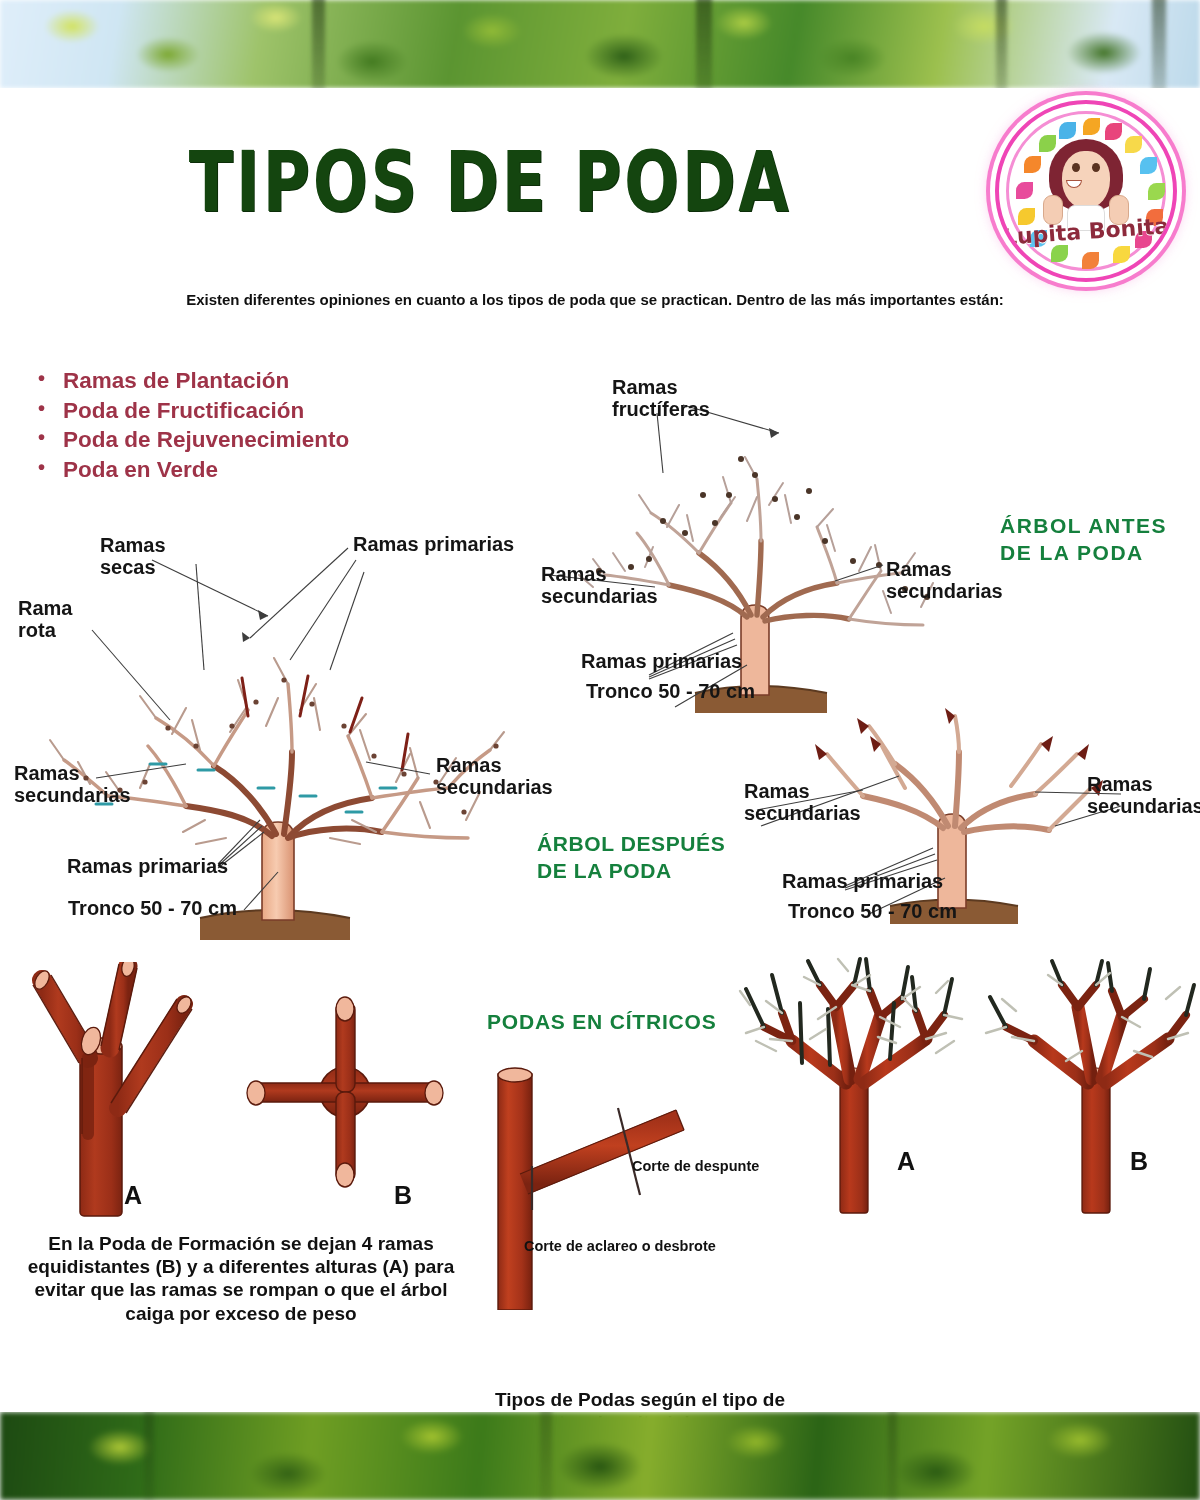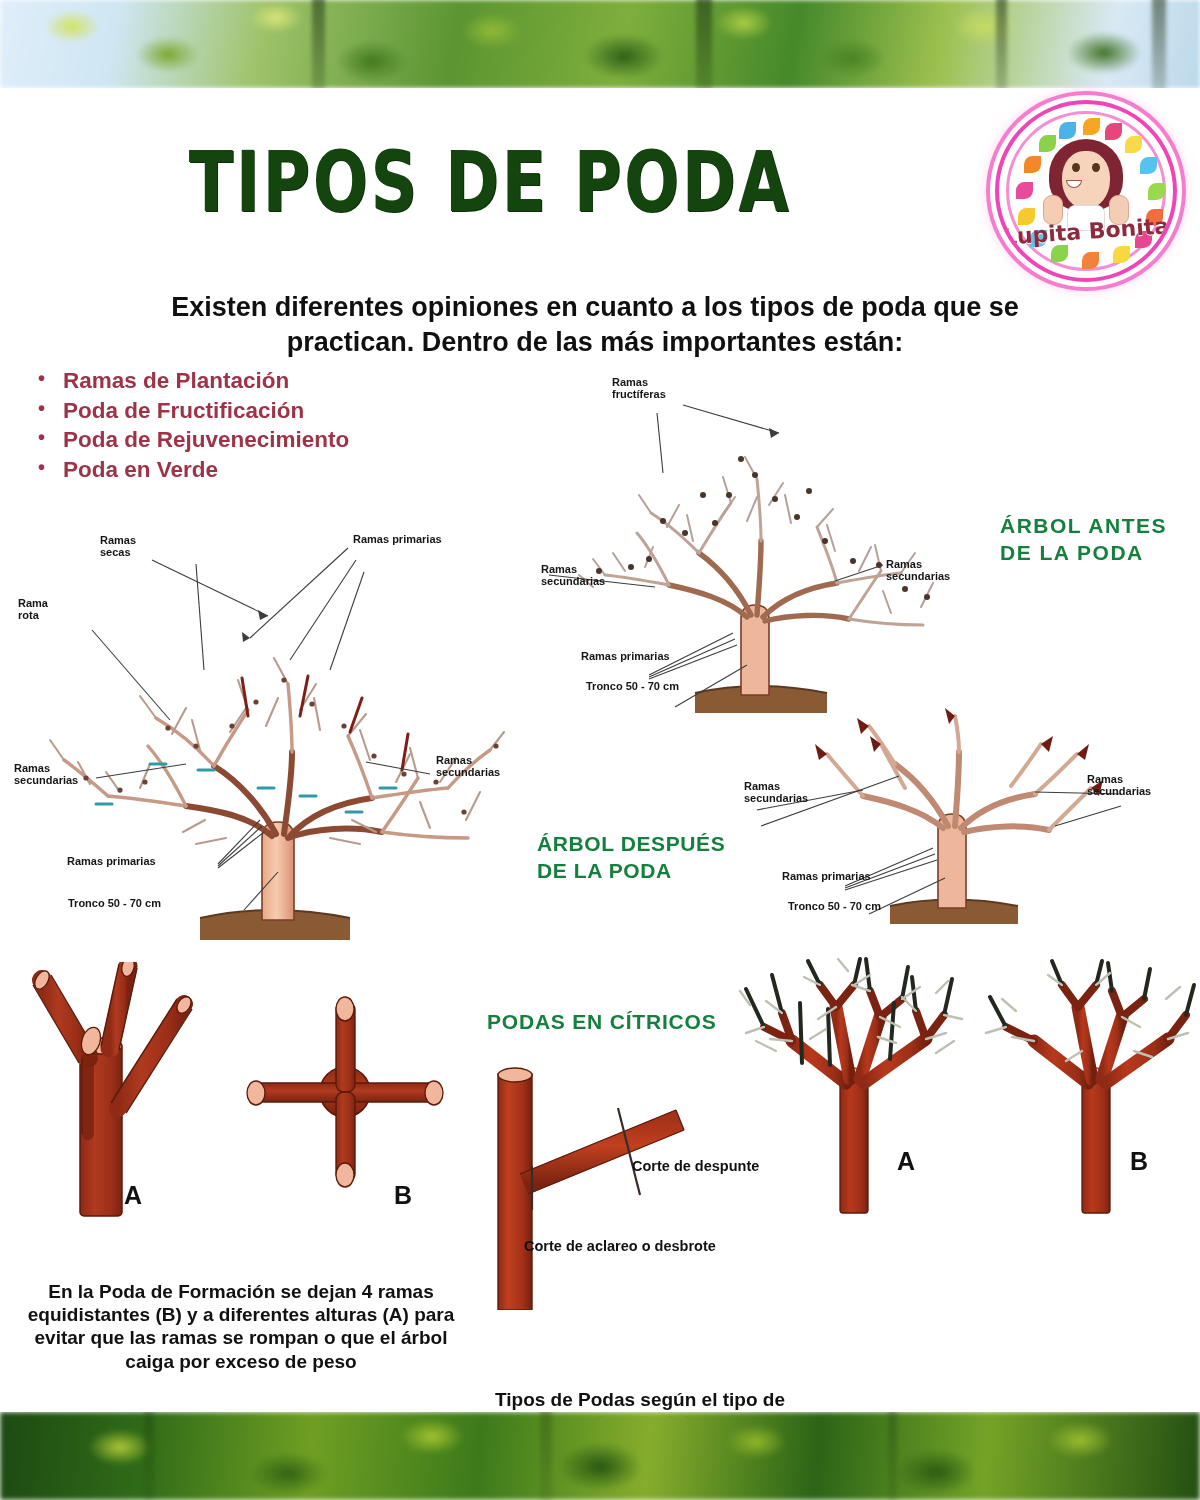--- a/index.html
+++ b/index.html
@@ -116,21 +116,21 @@
     font-family: "DejaVu Sans", sans-serif;
     font-weight: 700; font-size: 22px; color: #8d2a3c;
     transform: rotate(-4deg);
     text-shadow: 0 1px 0 #fff;
   }
 
   
   #intro {
     position: absolute; left: 150px; top: 290px; width: 890px;
     text-align: center;
-    font-size: 27px; font-weight: 700; line-height: 1.28;
+    font-size: 15px; font-weight: 700; line-height: 1.28;
     color: #101010;
   }
 
   
   #bullets {
     position: absolute; left: 28px; top: 366px; width: 470px;
     list-style: none;
   }
   #bullets li {
     position: relative;
@@ -149,33 +149,33 @@
     font-size: 21px; font-weight: 700; color: #15803d;
     letter-spacing: 1.5px; line-height: 1.3;
   }
   #head-antes { left: 1000px; top: 512px; }
   #head-despues { left: 537px; top: 830px; letter-spacing: .6px; }
   #head-citricos { left: 487px; top: 1008px; letter-spacing: .8px; }
 
   
   .lbl {
     position: absolute;
-    font-size: 11px; font-weight: 700; color: #151515;
+    font-size: 20px; font-weight: 700; color: #151515;
     line-height: 1.12; white-space: pre-line;
   }
 
   
   .svgbox { position: absolute; }
 
   
   .caption {
     position: absolute; text-align: center;
     font-size: 19px; font-weight: 700; line-height: 1.22; color: #111;
   }
-  #cap-left   { left: 22px;  top: 1232px; width: 438px; margin-top: 48px; }
+  #cap-left   { left: 22px;  top: 1232px; width: 438px; }
   #cap-center { left: 470px; top: 1388px; width: 340px; }
   #cap-right  { left: 820px; top: 1232px; width: 380px; }
 
   .ab-letter {
     position: absolute;
     font-size: 25px; font-weight: 700; color: #111;
   }
 
   .cut-lbl {
     position: absolute; font-size: 14.5px; font-weight: 700; color: #111;

